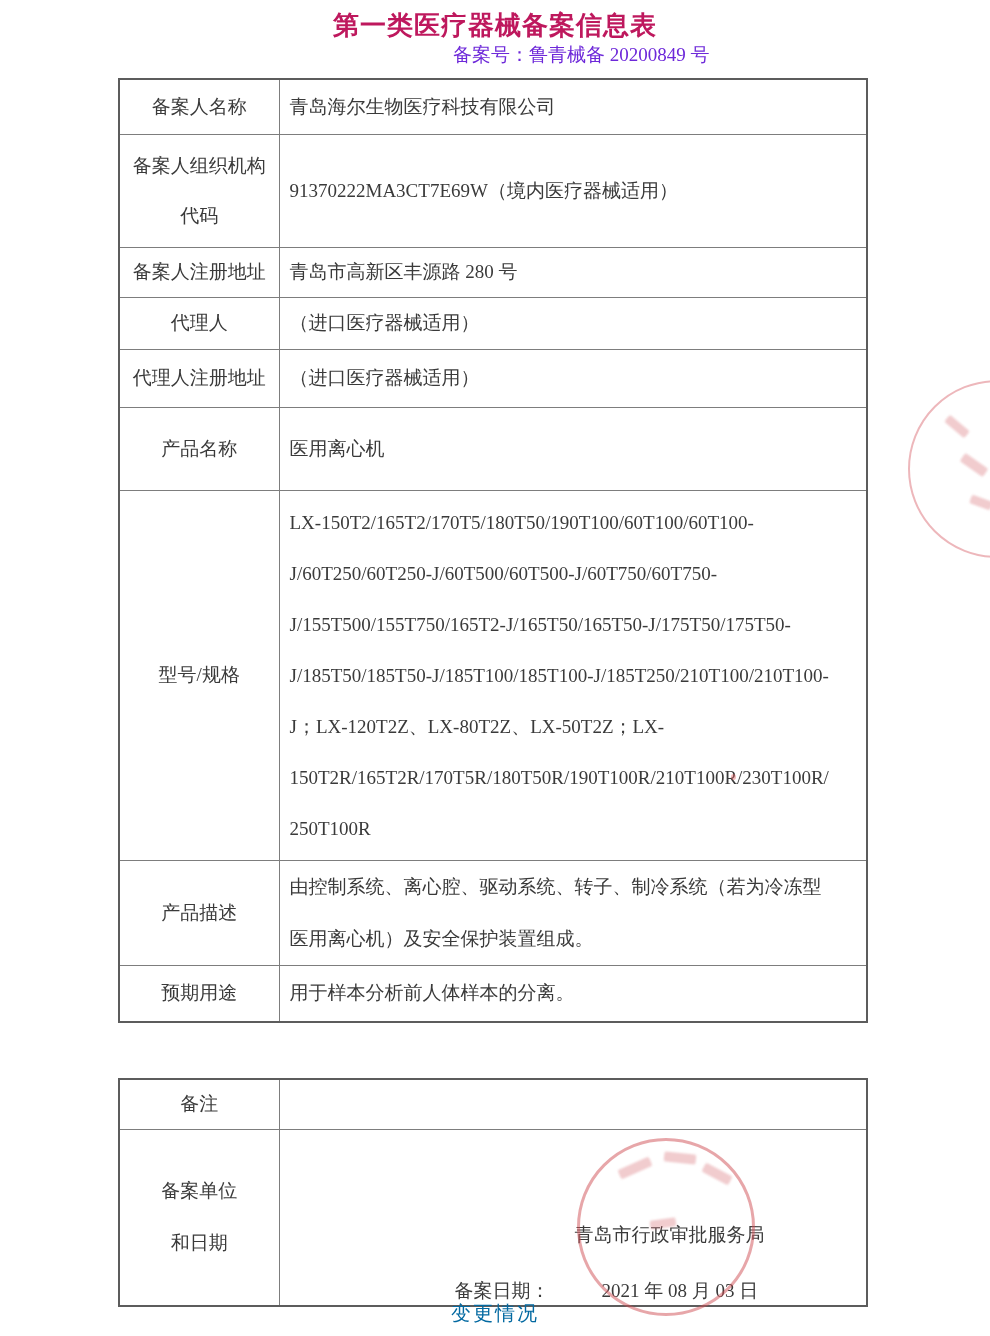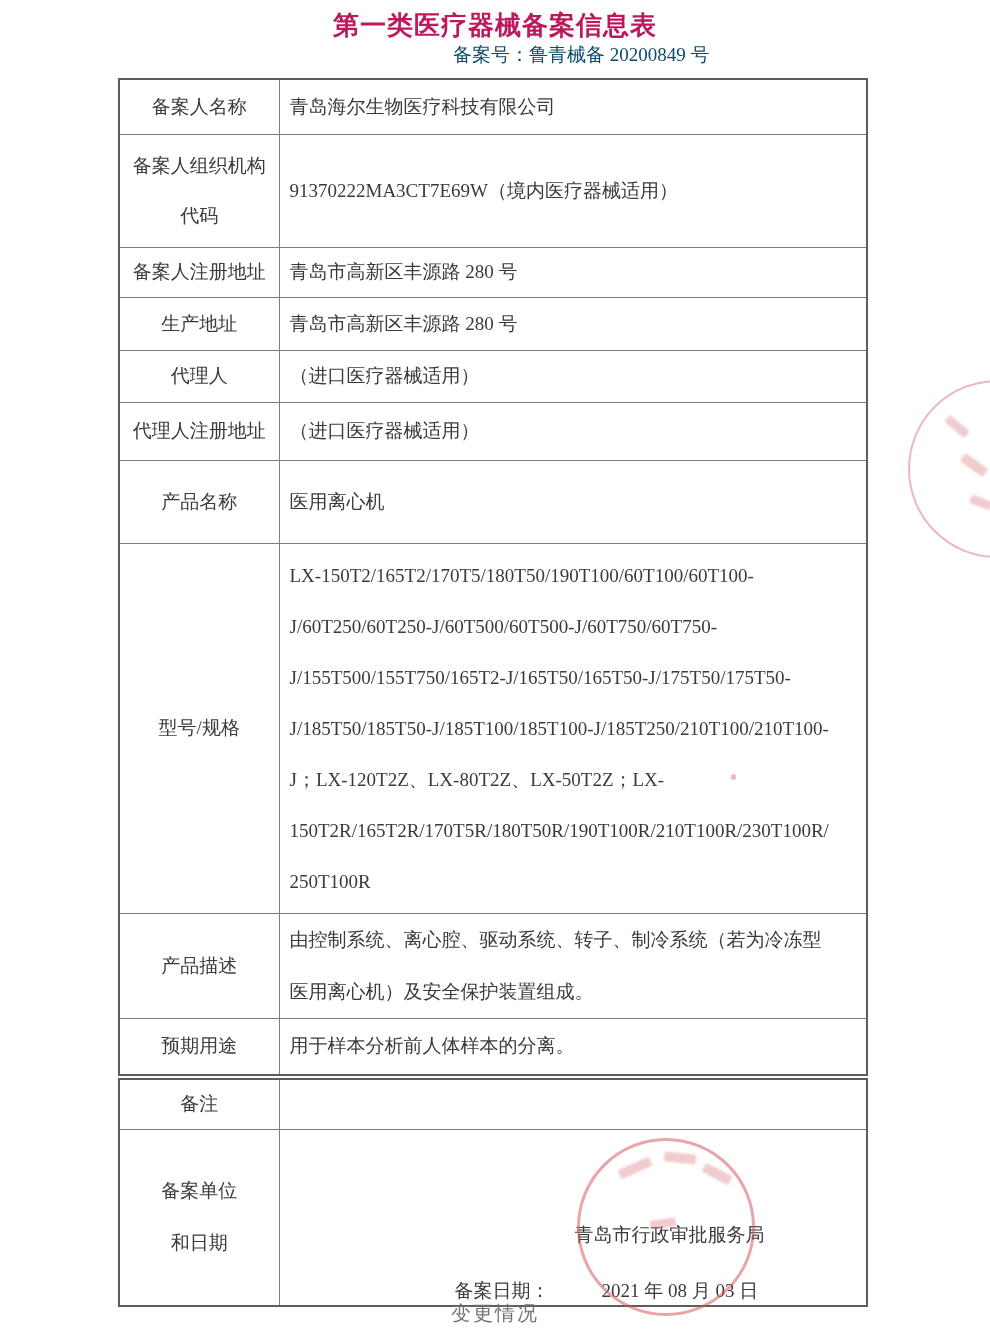--- a/index.html
+++ b/index.html
@@ -13,21 +13,21 @@
     color:#3a3a3a;
   }
   .title {
     position:absolute; top:8px; left:0; width:100%;
     text-align:center;
     font-size:26px; font-weight:bold; color:#be185d;
     letter-spacing:1px;
   }
   .record-no {
     position:absolute; top:42px; left:453px;
-    font-size:19px; color:#0c4a6e;
+    font-size:19px; color:#6d28d9;
   }
   table.t {
     position:absolute; left:118px; width:750px;
     border-collapse:collapse; table-layout:fixed;
     font-size:19px; color:#3a3a3a;
   }
   table.t1 { top:78px; }
   table.t2 { top:1078px; }
   table.t td {
     border:1px solid #7d7d7d;
@@ -62,21 +62,21 @@
   .unit-cell .unit-name {
     margin-left:285px; line-height:26px;
   }
   .unit-cell .date-line {
     display:flex; margin-left:165px; margin-top:30px;
     gap:52px; line-height:26px;
   }
   .rr2 .two-line div { line-height:52px; }
   .change-label {
     position:absolute; top:1300px; left:0; width:100%;
-    text-align:center; font-size:20px; letter-spacing:2px; color:#737373;
+    text-align:center; font-size:20px; letter-spacing:2px; color:#0369a1;
   }
   
   .stamp {
     position:absolute; border-radius:50%;
     pointer-events:none;
   }
   .stamp-bottom {
     left:577px; top:1138px; width:178px; height:178px;
     border:3px solid rgba(207,77,84,0.50);
     filter:blur(0.4px);
@@ -112,24 +112,20 @@
     </tr>
     <tr class="r2">
       <td class="lab two-line">
         <div>备案人组织机构</div>
         <div>代码</div>
       </td>
       <td class="val">91370222MA3CT7E69W（境内医疗器械适用）</td>
     </tr>
     <tr class="r3">
       <td class="lab">备案人注册地址</td>
-      <td class="val">青岛市高新区丰源路 280 号</td>
-    </tr>
-    <tr class="r4">
-      <td class="lab">生产地址</td>
       <td class="val">青岛市高新区丰源路 280 号</td>
     </tr>
     <tr class="r5">
       <td class="lab">代理人</td>
       <td class="val">（进口医疗器械适用）</td>
     </tr>
     <tr class="r6">
       <td class="lab">代理人注册地址</td>
       <td class="val">（进口医疗器械适用）</td>
     </tr>

